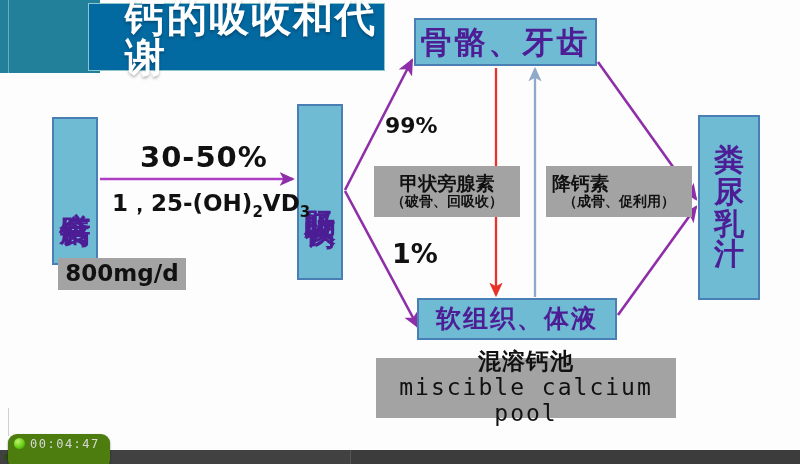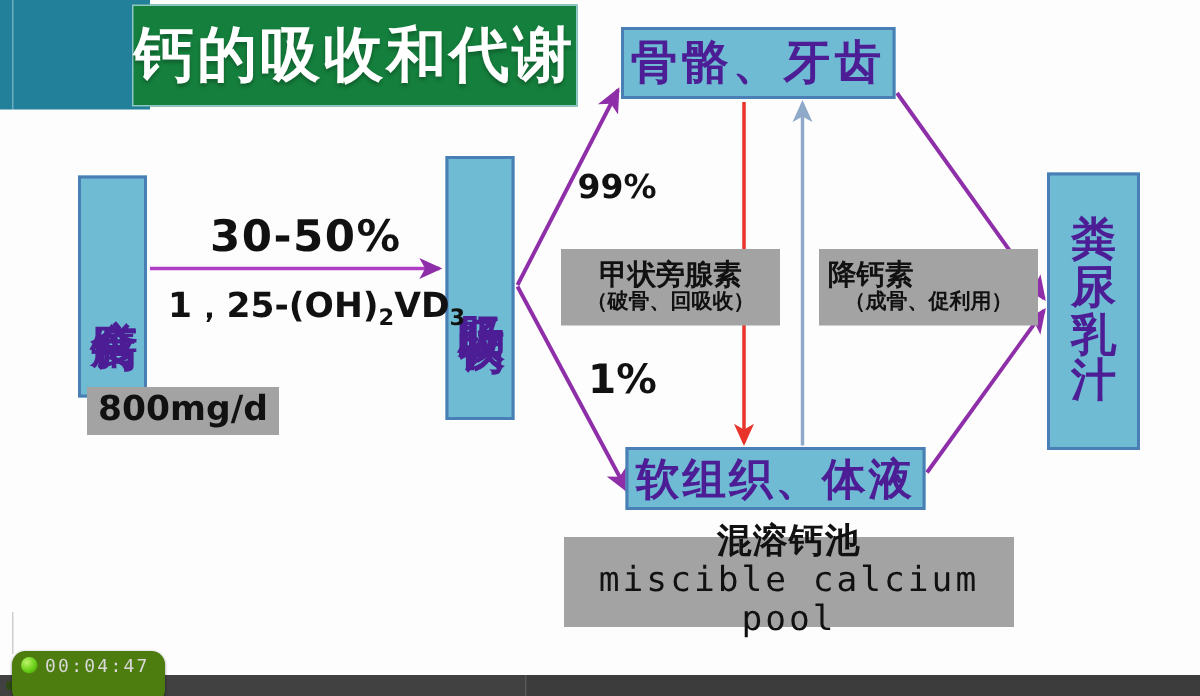--- a/index.html
+++ b/index.html
@@ -16,24 +16,25 @@
   .banner-left{
     position:absolute;left:0;top:0;width:100px;height:73px;
     background:#23809b;
   }
   .banner-left:after{
     content:"";position:absolute;left:8px;top:0;width:1px;height:73px;
     background:rgba(255,255,255,.35);
   }
   .banner-title{
     position:absolute;left:88px;top:3px;width:297px;height:68px;
-    background:#15803d;
-    display:flex;align-items:center;justify-content:center;
+    background:#0369a1;
+    display:flex;align-items:center;justify-content:flex-start;
     border:1px solid #8fc6c9;
     box-sizing:border-box;
+    padding-left:36px;
   }
   .banner-title span{
     color:#ffffff;
     font-size:40px;
     font-weight:bold;
     letter-spacing:2px;
     line-height:1;
     text-shadow:0 2px 3px rgba(0,0,0,.28);
     font-family:"DejaVu Sans","Liberation Sans",sans-serif;
   }
@@ -53,21 +54,21 @@
   }
   .node.vert{
     writing-mode:vertical-rl;
     text-orientation:upright;
     letter-spacing:3px;
   }
 
   #node-dietary{ left:52px;  top:117px; width:46px;  height:148px; font-size:31px;}
   #node-intestine{ left:297px; top:104px; width:46px; height:176px; font-size:31px;}
   #node-bone{ left:414px; top:18px; width:183px; height:48px; font-size:31px; letter-spacing:3px;}
-  #node-soft{ left:417px; top:298px; width:200px; height:42px; font-size:29px; letter-spacing:2px;}
+  #node-soft{ left:417px; top:298px; width:200px; height:42px; font-size:25px; letter-spacing:2px;}
   #node-excrete{ left:698px;top:115px; width:62px; height:185px; font-size:30px; line-height:1.02;}
   #node-excrete .vstack{
     display:flex;flex-direction:column;align-items:center;justify-content:center;gap:1px;
   }
 
   
   .soft-label{
     position:absolute;
     background:#a3a3a3;
     color:#111;

